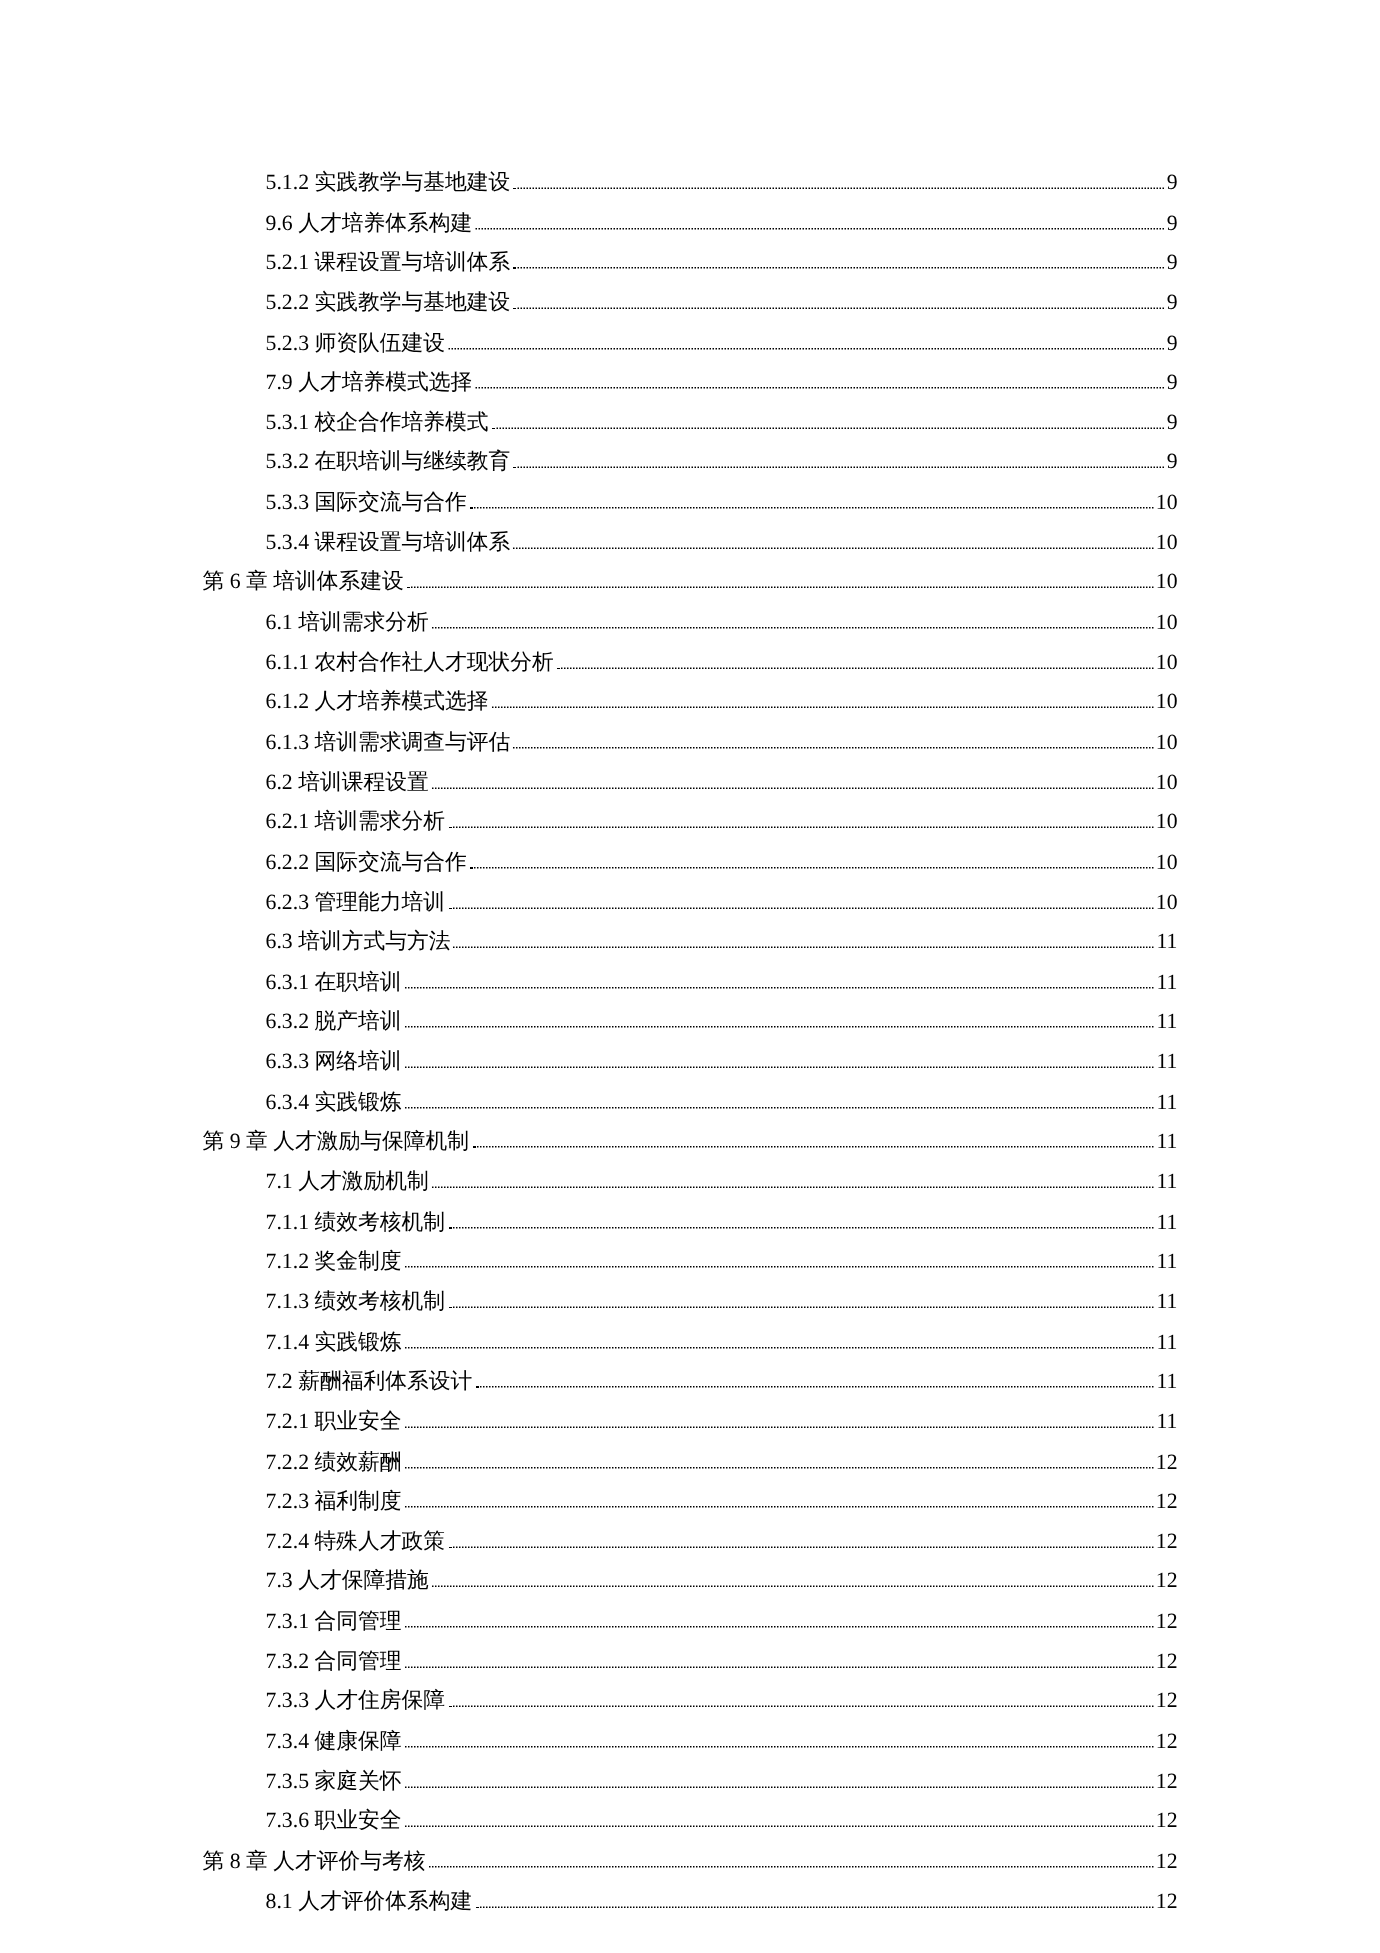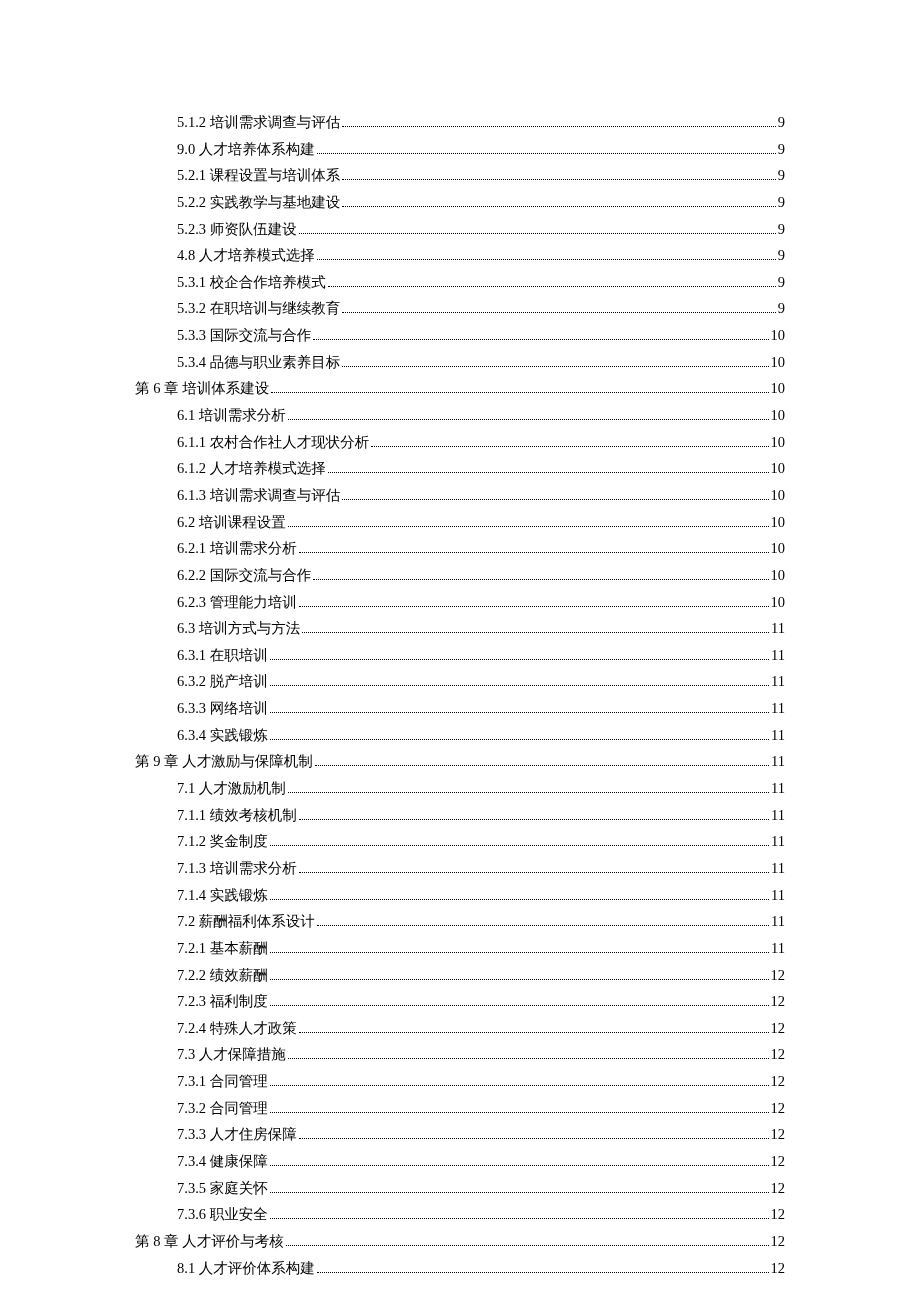--- a/index.html
+++ b/index.html
@@ -36,66 +36,66 @@
     }
     .toc-page {
       flex: 0 0 auto;
     }
   </style>
 </head>
 <body>
 
 <div id="toc-container">
     <div class="toc-entry level-2">
-      <span class="toc-text">5.1.2 培训需求调查与评估</span>
-      <span class="toc-dots"></span>
-      <span class="toc-page">9</span>
-    </div>
-    <div class="toc-entry level-2">
-      <span class="toc-text">9.0 人才培养体系构建</span>
+      <span class="toc-text">5.1.2 实践教学与基地建设</span>
+      <span class="toc-dots"></span>
+      <span class="toc-page">9</span>
+    </div>
+    <div class="toc-entry level-2">
+      <span class="toc-text">9.6 人才培养体系构建</span>
       <span class="toc-dots"></span>
       <span class="toc-page">9</span>
     </div>
     <div class="toc-entry level-2">
       <span class="toc-text">5.2.1 课程设置与培训体系</span>
       <span class="toc-dots"></span>
       <span class="toc-page">9</span>
     </div>
     <div class="toc-entry level-2">
       <span class="toc-text">5.2.2 实践教学与基地建设</span>
       <span class="toc-dots"></span>
       <span class="toc-page">9</span>
     </div>
     <div class="toc-entry level-2">
       <span class="toc-text">5.2.3 师资队伍建设</span>
       <span class="toc-dots"></span>
       <span class="toc-page">9</span>
     </div>
     <div class="toc-entry level-2">
-      <span class="toc-text">4.8 人才培养模式选择</span>
+      <span class="toc-text">7.9 人才培养模式选择</span>
       <span class="toc-dots"></span>
       <span class="toc-page">9</span>
     </div>
     <div class="toc-entry level-2">
       <span class="toc-text">5.3.1 校企合作培养模式</span>
       <span class="toc-dots"></span>
       <span class="toc-page">9</span>
     </div>
     <div class="toc-entry level-2">
       <span class="toc-text">5.3.2 在职培训与继续教育</span>
       <span class="toc-dots"></span>
       <span class="toc-page">9</span>
     </div>
     <div class="toc-entry level-2">
       <span class="toc-text">5.3.3 国际交流与合作</span>
       <span class="toc-dots"></span>
       <span class="toc-page">10</span>
     </div>
     <div class="toc-entry level-2">
-      <span class="toc-text">5.3.4 品德与职业素养目标</span>
+      <span class="toc-text">5.3.4 课程设置与培训体系</span>
       <span class="toc-dots"></span>
       <span class="toc-page">10</span>
     </div>
     <div class="toc-entry level-1">
       <span class="toc-text">第 6 章 培训体系建设</span>
       <span class="toc-dots"></span>
       <span class="toc-page">10</span>
     </div>
     <div class="toc-entry level-2">
       <span class="toc-text">6.1 培训需求分析</span>
@@ -176,36 +176,36 @@
       <span class="toc-text">7.1.1 绩效考核机制</span>
       <span class="toc-dots"></span>
       <span class="toc-page">11</span>
     </div>
     <div class="toc-entry level-2">
       <span class="toc-text">7.1.2 奖金制度 </span>
       <span class="toc-dots"></span>
       <span class="toc-page">11</span>
     </div>
     <div class="toc-entry level-2">
-      <span class="toc-text">7.1.3 培训需求分析</span>
+      <span class="toc-text">7.1.3 绩效考核机制</span>
       <span class="toc-dots"></span>
       <span class="toc-page">11</span>
     </div>
     <div class="toc-entry level-2">
       <span class="toc-text">7.1.4 实践锻炼</span>
       <span class="toc-dots"></span>
       <span class="toc-page">11</span>
     </div>
     <div class="toc-entry level-2">
       <span class="toc-text">7.2 薪酬福利体系设计</span>
       <span class="toc-dots"></span>
       <span class="toc-page">11</span>
     </div>
     <div class="toc-entry level-2">
-      <span class="toc-text">7.2.1 基本薪酬 </span>
+      <span class="toc-text">7.2.1 职业安全 </span>
       <span class="toc-dots"></span>
       <span class="toc-page">11</span>
     </div>
     <div class="toc-entry level-2">
       <span class="toc-text">7.2.2 绩效薪酬 </span>
       <span class="toc-dots"></span>
       <span class="toc-page">12</span>
     </div>
     <div class="toc-entry level-2">
       <span class="toc-text">7.2.3 福利制度 </span>

